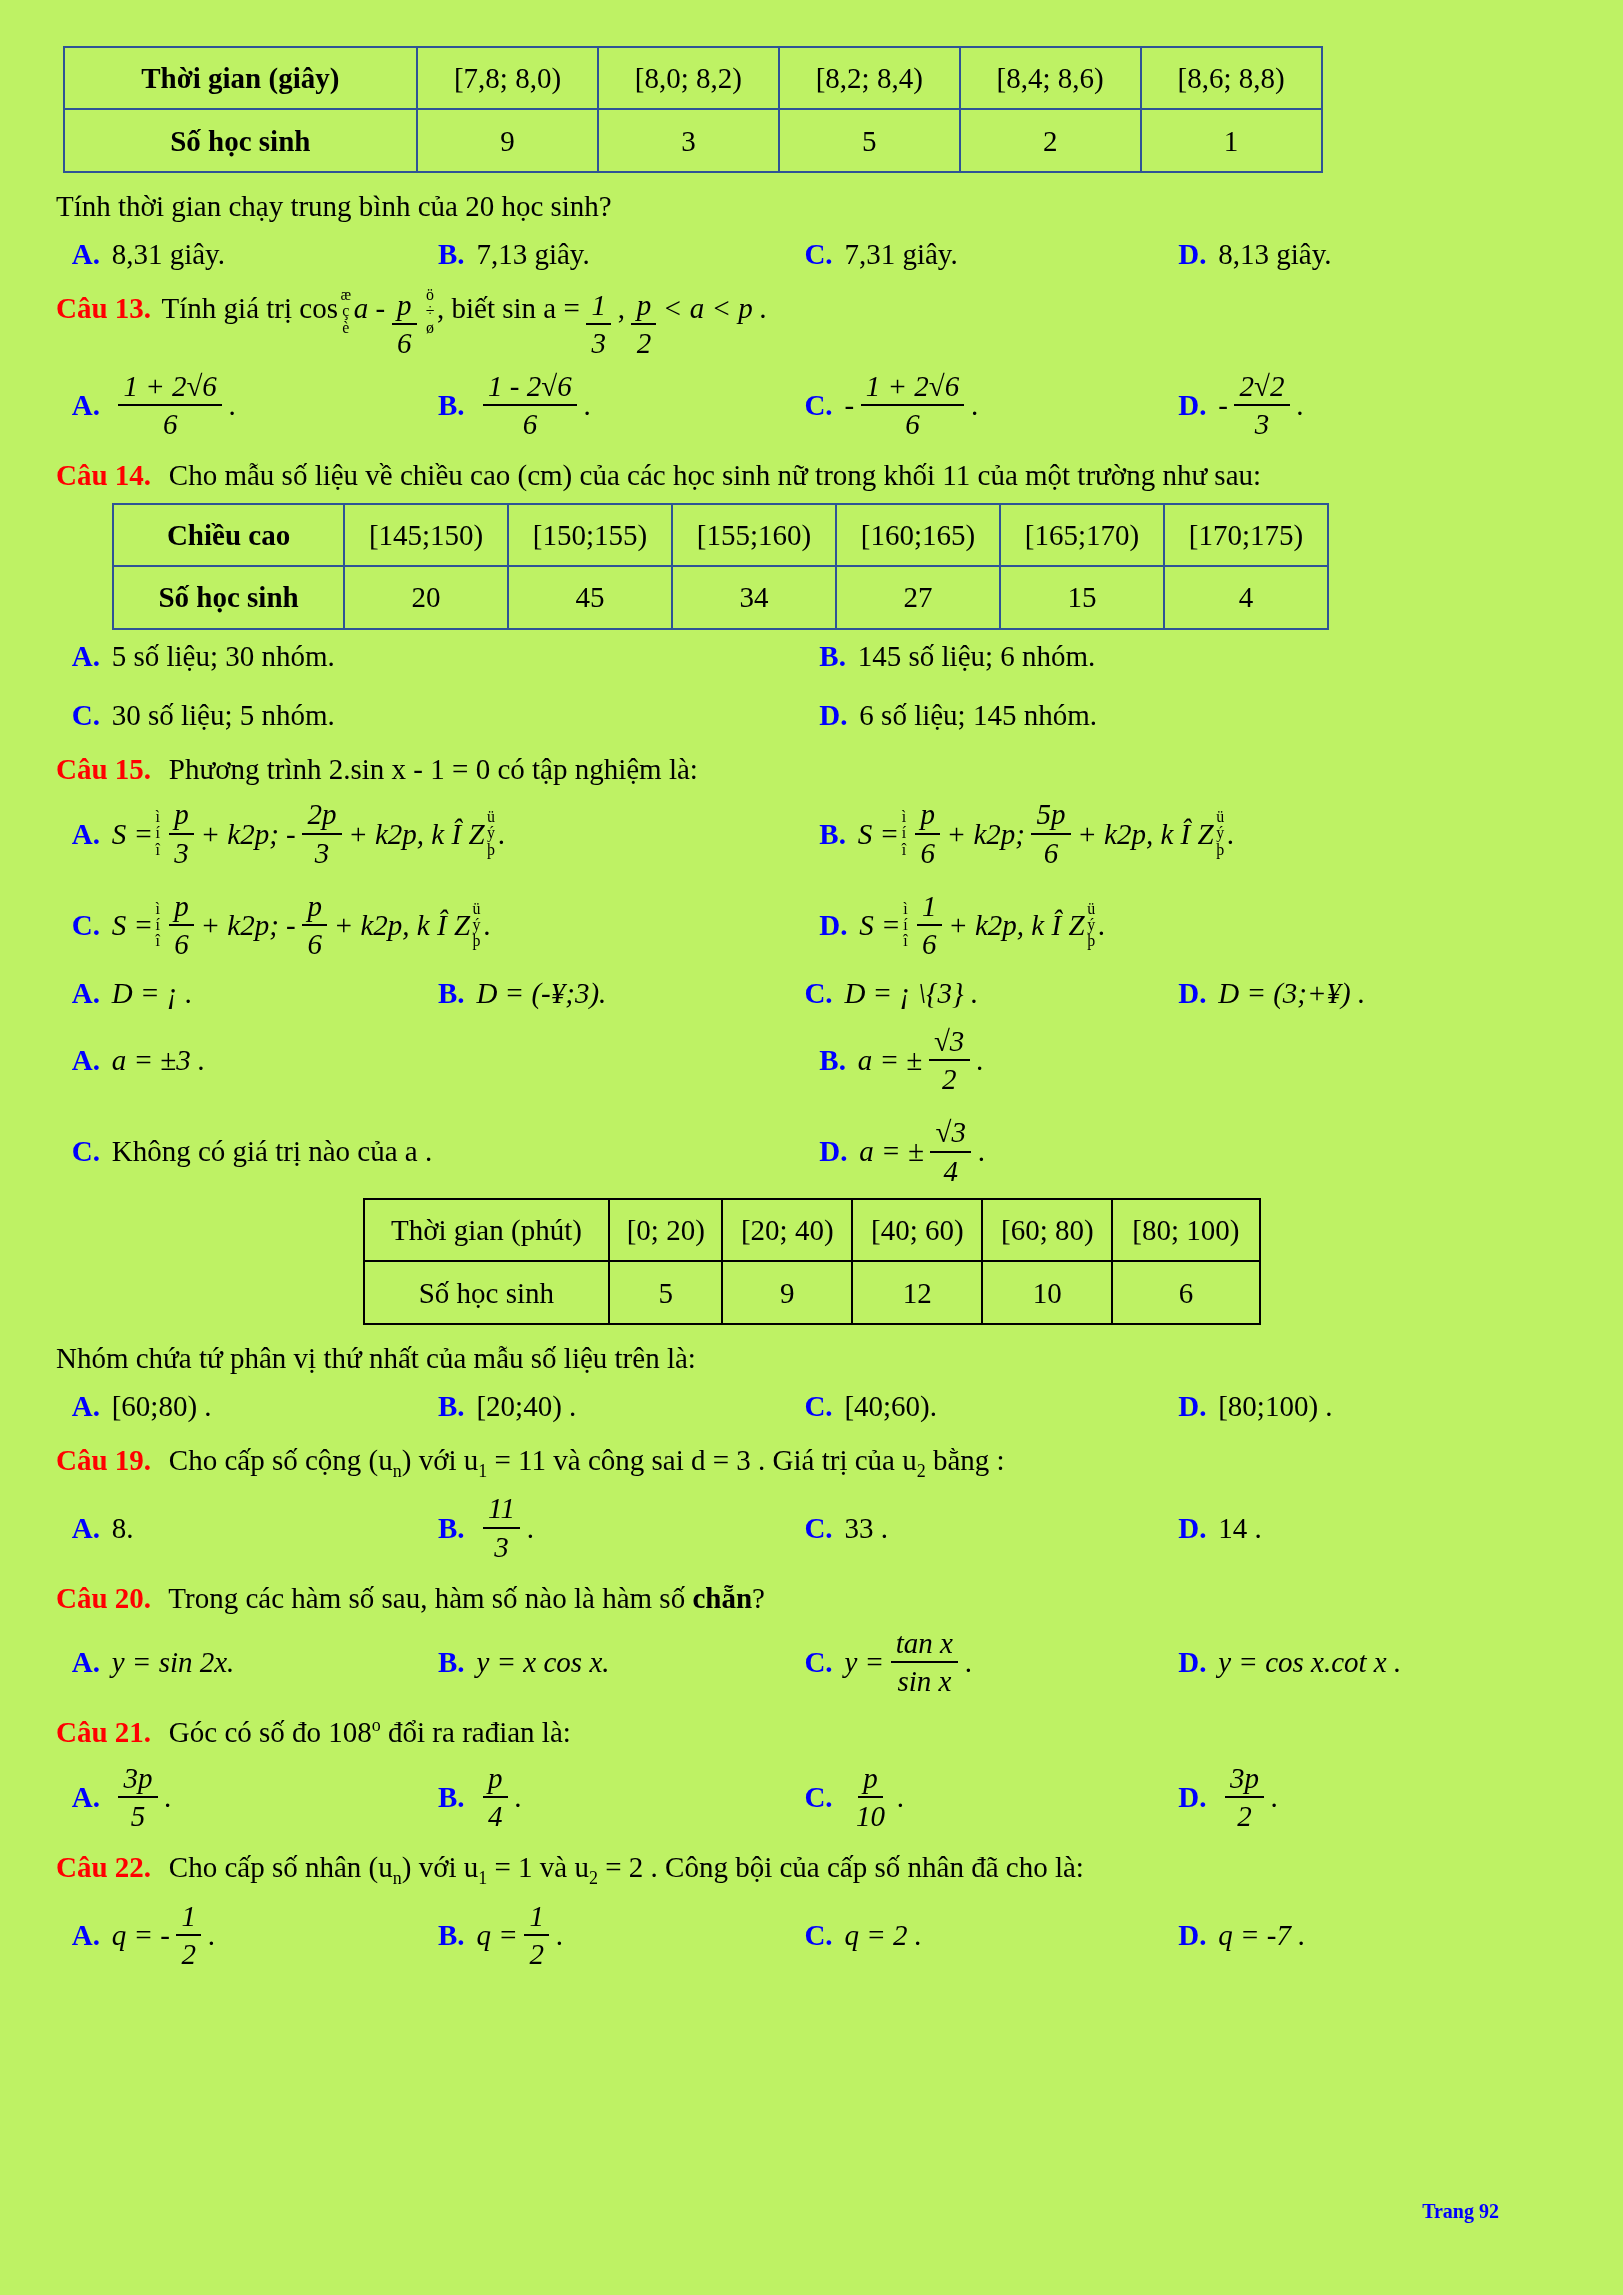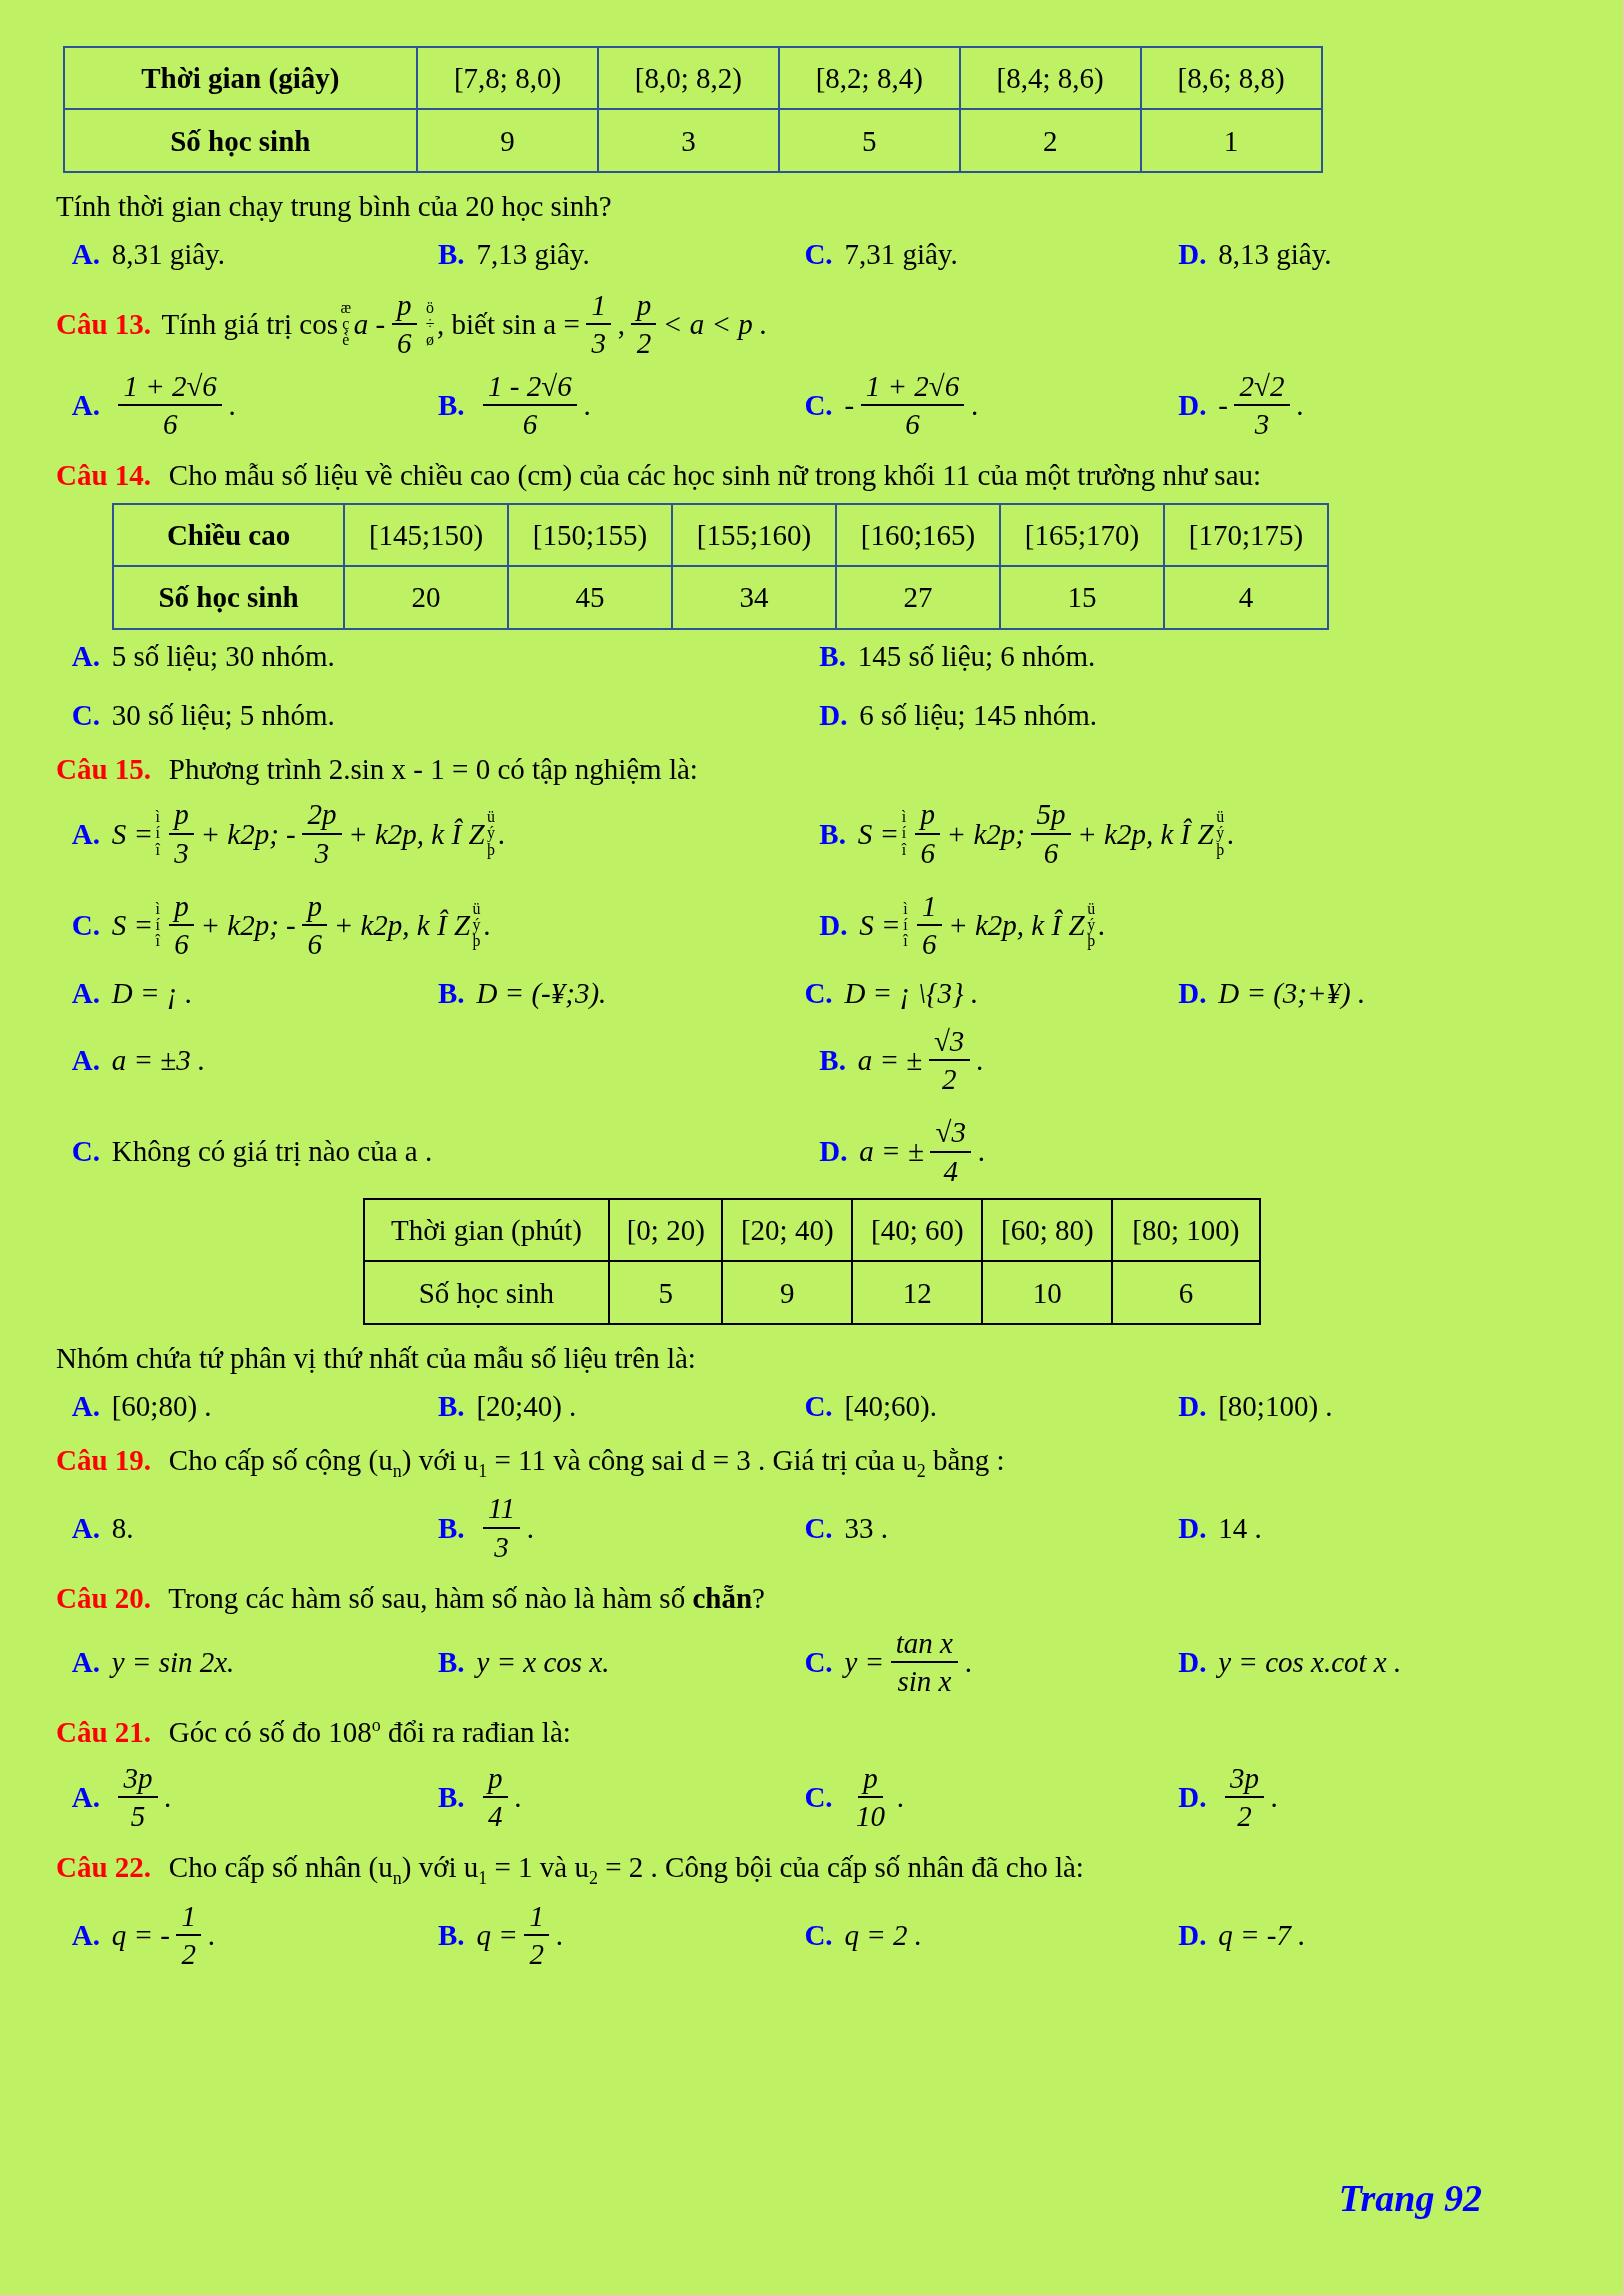--- a/index.html
+++ b/index.html
@@ -9,21 +9,21 @@
     height:2295px;
     background:#bef264;
     font-family:"Liberation Serif","DejaVu Serif",serif;
     font-size:29px;
     color:#000;
     box-sizing:border-box;
     padding:46px 56px;
     line-height:1.45;
   }
   .qline{margin:11.8px 0 6.5px 0;}
-  .flexline{display:flex;align-items:center;flex-wrap:wrap;}
+  .flexline{display:flex;align-items:flex-start;flex-wrap:wrap;}
   .cau{color:#ff0000;font-weight:bold;margin-right:10.5px;white-space:nowrap;}
   .opts4{display:grid;grid-template-columns:24.5% 24.5% 25% 26%;padding-left:15.7px;margin:5.2px 0 9.2px 0;align-items:center;}
   .opts2{display:grid;grid-template-columns:50% 50%;padding-left:15.7px;margin:5.2px 0 9.2px 0;row-gap:17px;align-items:center;}
   .opt{display:flex;align-items:center;min-height:39px;}
   .letter{color:#0000ff;font-weight:bold;margin-right:11.8px;}
   .otext{}
   .m{font-style:italic;}
   .frac{display:inline-flex;flex-direction:column;align-items:center;margin:0 6.5px;font-style:italic;}
   .frac .num{border-bottom:2px solid #000;padding:0 5.2px;line-height:1.25;white-space:nowrap;}
   .frac .den{padding:0 5.2px;line-height:1.25;white-space:nowrap;}
@@ -31,26 +31,25 @@
   table{border-collapse:collapse;font-size:29px;}
   .blue td{border:2.6px solid #2e5496;}
   .black td{border:2px solid #000;}
   td{text-align:center;padding:9.2px 7.9px;}
   .fcol{font-weight:bold;padding:9.2px 22px;white-space:nowrap;}
   .t-top{width:1260px;margin-left:6.5px;}
   .t14{width:1217px;margin-left:56px;margin-top:6.5px;}
   .t18{width:898px;margin:6.5px auto 3.9px auto;}
   .footer{
     position:absolute;
-    right:141px;
+    right:124px;
     bottom:69px;
     color:#0000ff;
     font-weight:bold;
-    font-size:38px;
-    font-style:italic;
+    font-size:20px;
   }
   sub{font-size:0.62em;}
   sup{font-size:0.62em;}
 </style>
 </head>
 <body>
 
 <div class="page">
 
   <table class="blue t-top">

